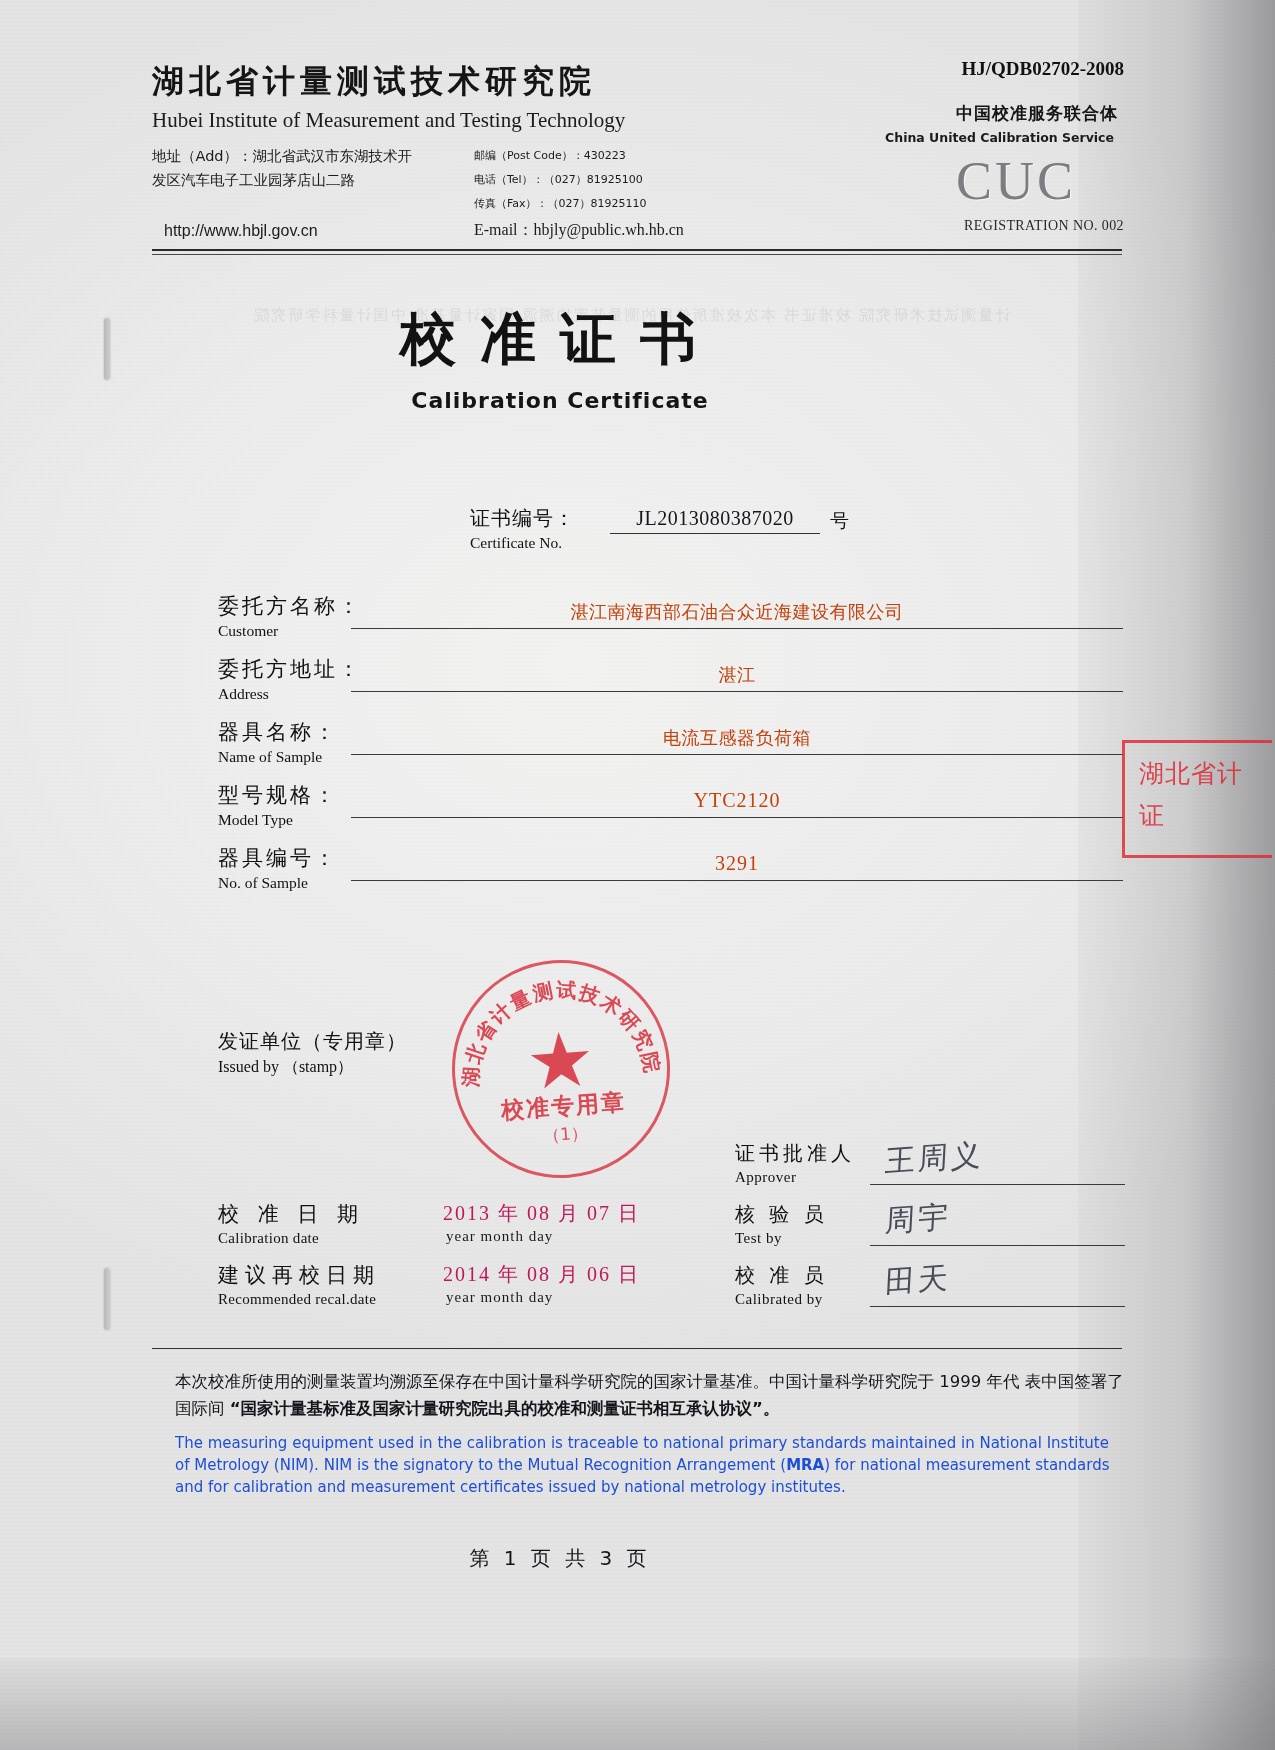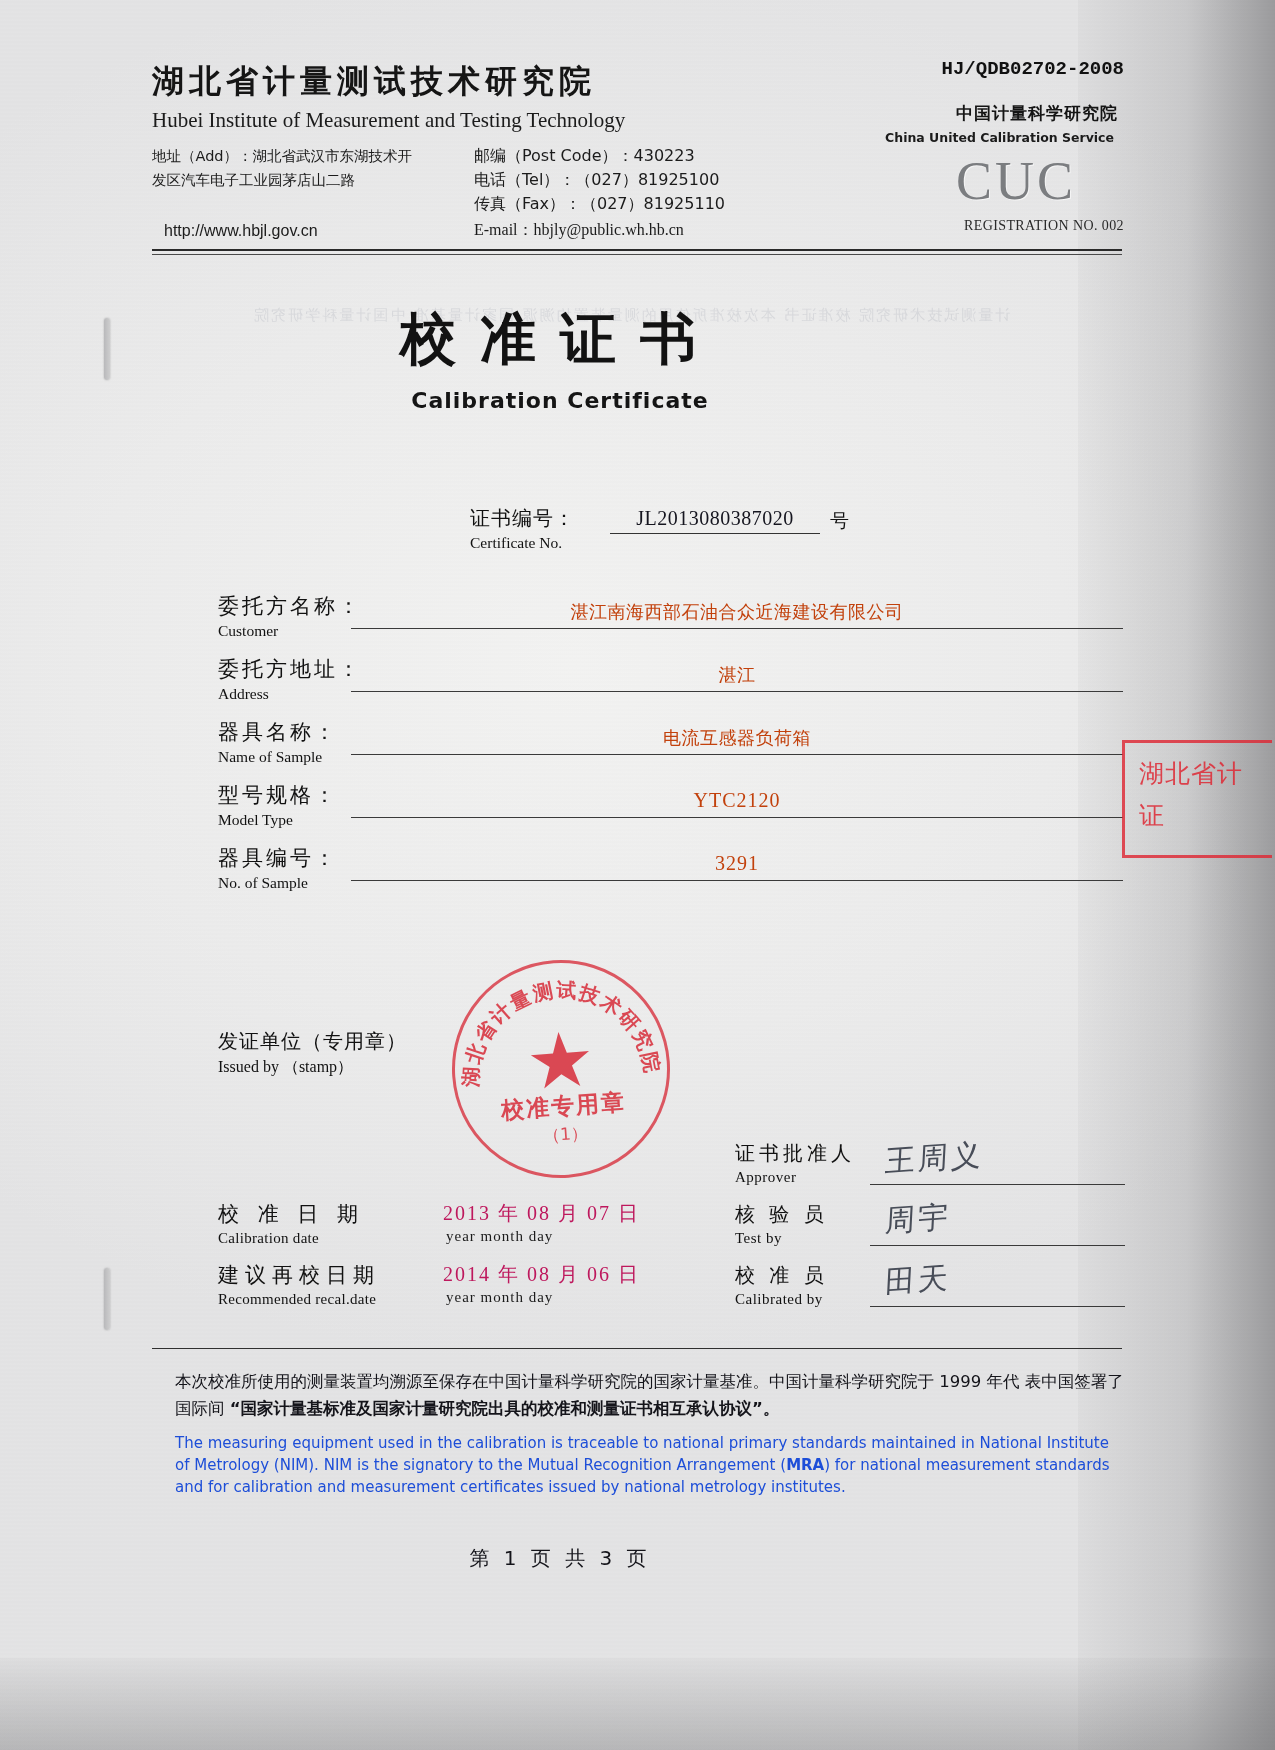--- a/index.html
+++ b/index.html
@@ -86,21 +86,21 @@
     font-family: "DejaVu Sans", sans-serif;
     font-size: 14.5px;
     line-height: 24px;
     color: #1b1b1b;
     width: 330px;
   }
   .contact-block {
     position: absolute;
     left: 322px; top: 84px;
     font-family: "DejaVu Sans", sans-serif;
-    font-size: 16px;
+    font-size: 11px;
     line-height: 24px;
     color: #1b1b1b;
     width: 400px;
   }
   .url {
     position: absolute;
     left: 12px; top: 162px;
     font-family: Liberation Sans, sans-serif;
     font-size: 16px;
     color: #1b1b1b;
@@ -108,21 +108,21 @@
   .email {
     position: absolute;
     left: 322px; top: 160px;
     font-family: "Liberation Serif", serif;
     font-size: 16px;
     color: #1b1b1b;
   }
   .doc-code {
     position: absolute;
     right: 0; top: -2px;
-    font-family: Liberation Mono, monospace;
+    font-family: Liberation Serif, serif;
     font-weight: bold;
     font-size: 19px;
     color: #111;
   }
   .cuc-cn {
     position: absolute;
     right: 6px; top: 42px;
     font-family: "DejaVu Sans", sans-serif;
     font-weight: bold;
     font-size: 17px;
@@ -480,21 +480,21 @@
 
     <div class="contact-block">
       <div>邮编（Post Code）：430223</div>
       <div>电话（Tel）：（027）81925100</div>
       <div>传真（Fax）：（027）81925110</div>
     </div>
 
     <div class="url">http://www.hbjl.gov.cn</div>
     <div class="email">E-mail：hbjly@public.wh.hb.cn</div>
 
-    <div class="cuc-cn">中国计量科学研究院</div>
+    <div class="cuc-cn">中国校准服务联合体</div>
     <div class="cuc-en">China United Calibration Service</div>
     <div class="cuc-logo">CUC</div>
     <div class="cuc-reg">REGISTRATION NO. 002</div>
   </div>
   <div class="header-rule"></div>
   <div class="header-rule thin"></div>
 
   <div class="title-cn">校准证书</div>
   <div class="title-en">Calibration  Certificate</div>
 

